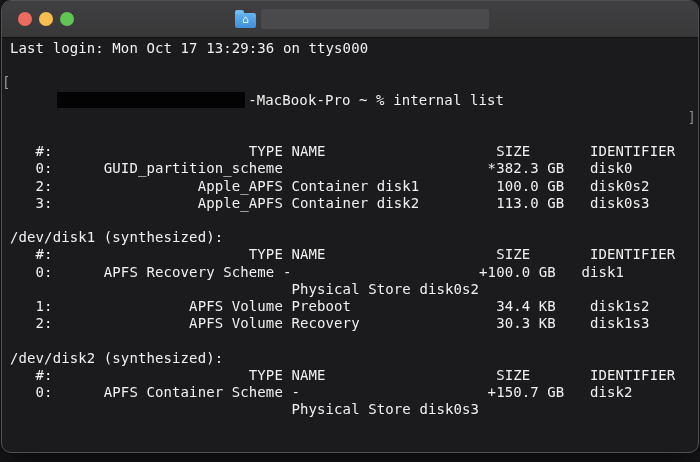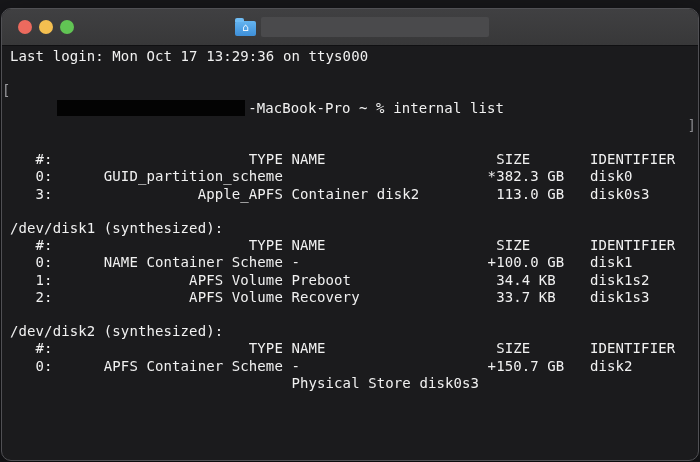--- a/index.html
+++ b/index.html
@@ -9,21 +9,21 @@
     height: 462px;
     background: #17171a;
     overflow: hidden;
     font-family: "DejaVu Sans", sans-serif;
   }
 
   .window {
     position: absolute;
     left: 1px;
     right: 1px;
-    top: 8px;
+    top: 0;
     height: 451px;
     background: #1b1b1d;
     border: 1px solid #505054;
     border-radius: 10px;
     overflow: hidden;
     box-shadow: 0 10px 30px rgba(0,0,0,0.6);
   }
 
   .titlebar {
     position: relative;
@@ -157,27 +157,29 @@
     <div class="line">Last login: Mon Oct 17 13:29:36 on ttys000</div>
 
     <div class="line prompt-line">
       <span class="lbracket">[</span>
       <span class="prompt-redaction"></span><span>-MacBook-Pro ~ % internal list</span>
       <span class="rbracket">]</span>
     </div>
 
     <div class="line">   #:                       TYPE NAME                    SIZE       IDENTIFIER</div>
     <div class="line">   0:      GUID_partition_scheme                        *382.3 GB   disk0</div>
+    <div class="line">   2:                 Apple_APFS Container disk1         100.0 GB   disk0s2</div>
     <div class="line">   3:                 Apple_APFS Container disk2         113.0 GB   disk0s3</div>
     <div class="line"></div>
     <div class="line">/dev/disk1 (synthesized):</div>
     <div class="line">   #:                       TYPE NAME                    SIZE       IDENTIFIER</div>
-    <div class="line">   0:      NAME Container Scheme -                      +100.0 GB   disk1</div>
+    <div class="line">   0:      APFS Recovery Scheme -                      +100.0 GB   disk1</div>
+    <div class="line">                                 Physical Store disk0s2</div>
     <div class="line">   1:                APFS Volume Preboot                 34.4 KB    disk1s2</div>
-    <div class="line">   2:                APFS Volume Recovery                33.7 KB    disk1s3</div>
+    <div class="line">   2:                APFS Volume Recovery                30.3 KB    disk1s3</div>
     <div class="line"></div>
     <div class="line">/dev/disk2 (synthesized):</div>
     <div class="line">   #:                       TYPE NAME                    SIZE       IDENTIFIER</div>
     <div class="line">   0:      APFS Container Scheme -                      +150.7 GB   disk2</div>
     <div class="line">                                 Physical Store disk0s3</div>
 
   </div>
 
 </div>
 

